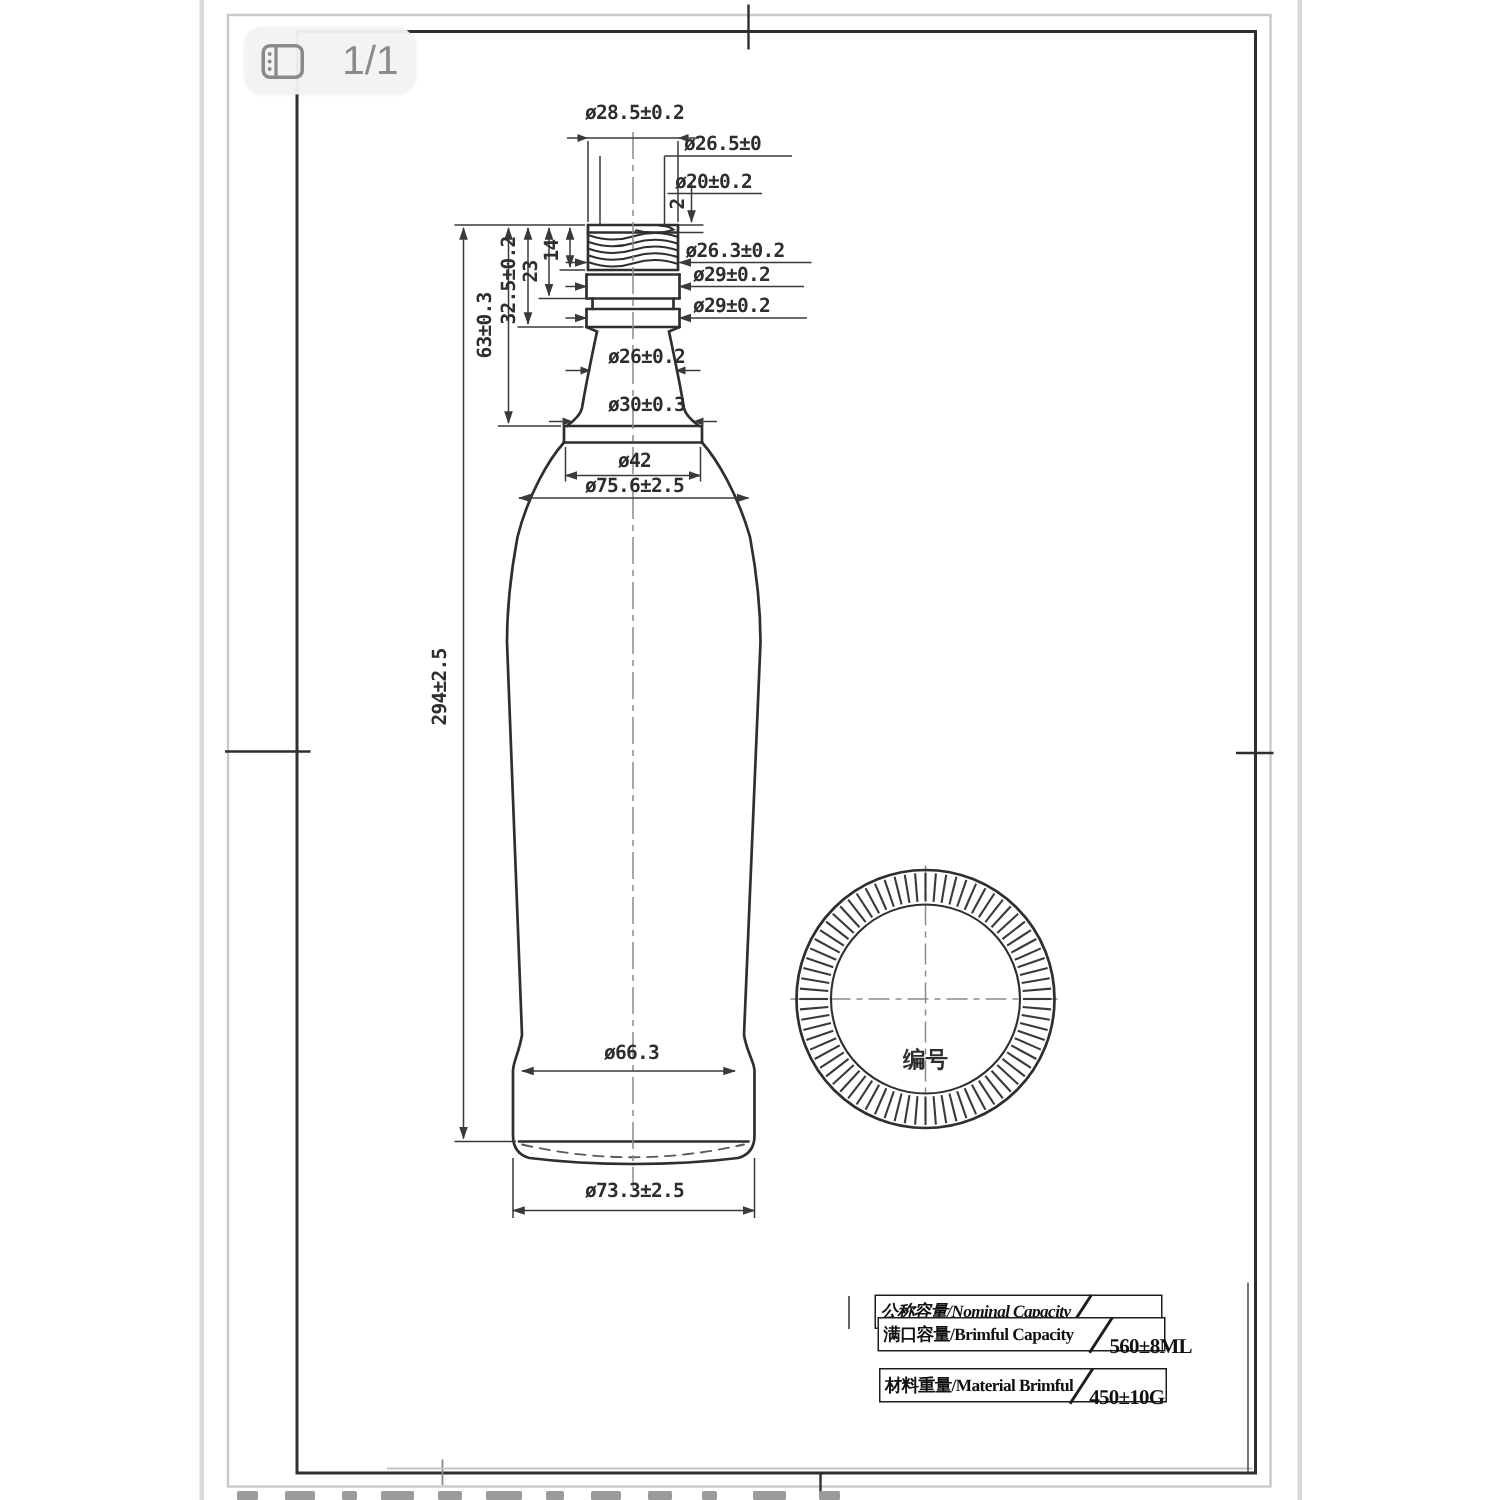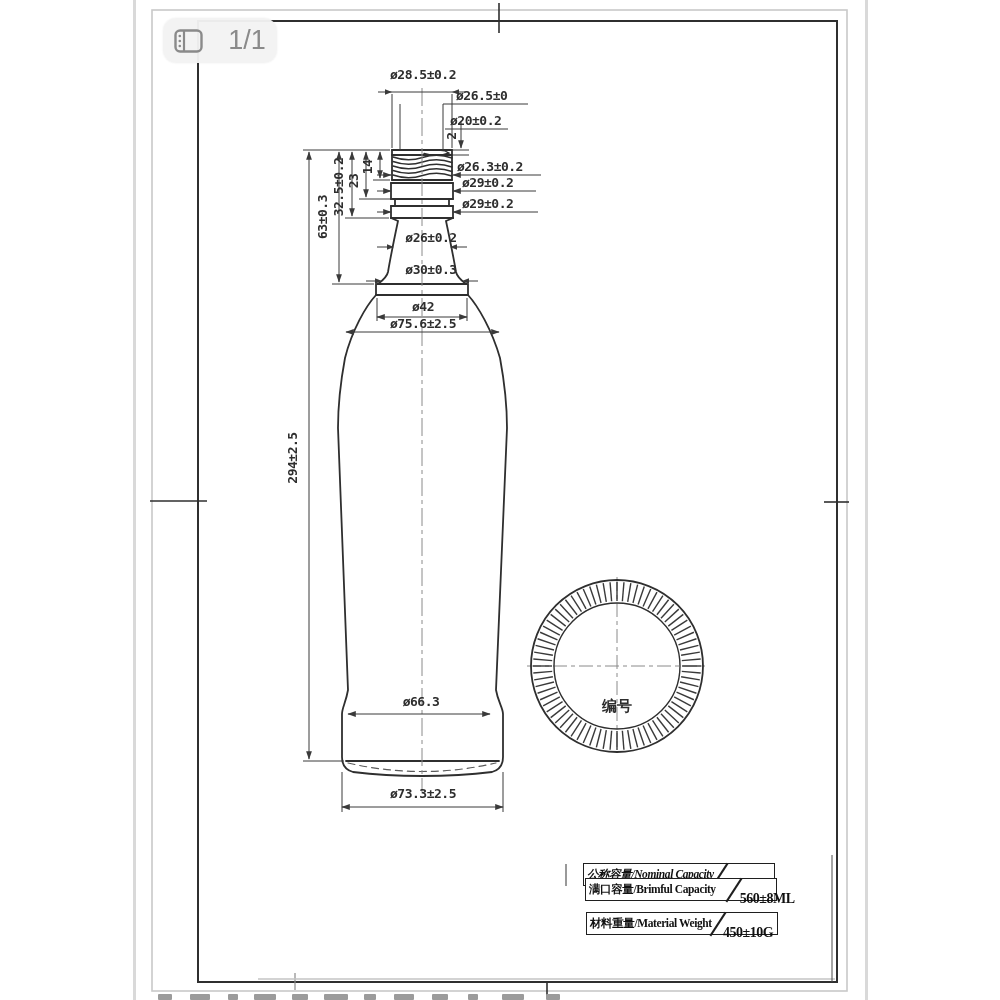--- a/index.html
+++ b/index.html
@@ -291,21 +291,21 @@
     <span class="spec-label">公称容量/Nominal Capacity</span>
     <span class="spec-slash"></span>
     <span class="spec-value">700ML</span>
   </div>
   <div class="spec-row" style="left:585px;top:878px;gap:12px;">
     <span class="spec-label">满口容量/Brimful Capacity</span>
     <span class="spec-slash"></span>
     <span class="spec-value">560±8ML</span>
   </div>
   <div class="spec-row" style="left:586px;top:912px;">
-    <span class="spec-label">材料重量/Material Weight</span>
+    <span class="spec-label">材料重量/Material Brimful</span>
     <span class="spec-slash"></span>
     <span class="spec-value">450±10G</span>
   </div>
 </div>
 
 <div class="cutoff">
   <i style="left:8px;width:14px;"></i>
       <i style="left:40px;width:20px;"></i>
   <i style="left:78px;width:10px;"></i>
       <i style="left:104px;width:22px;"></i>

